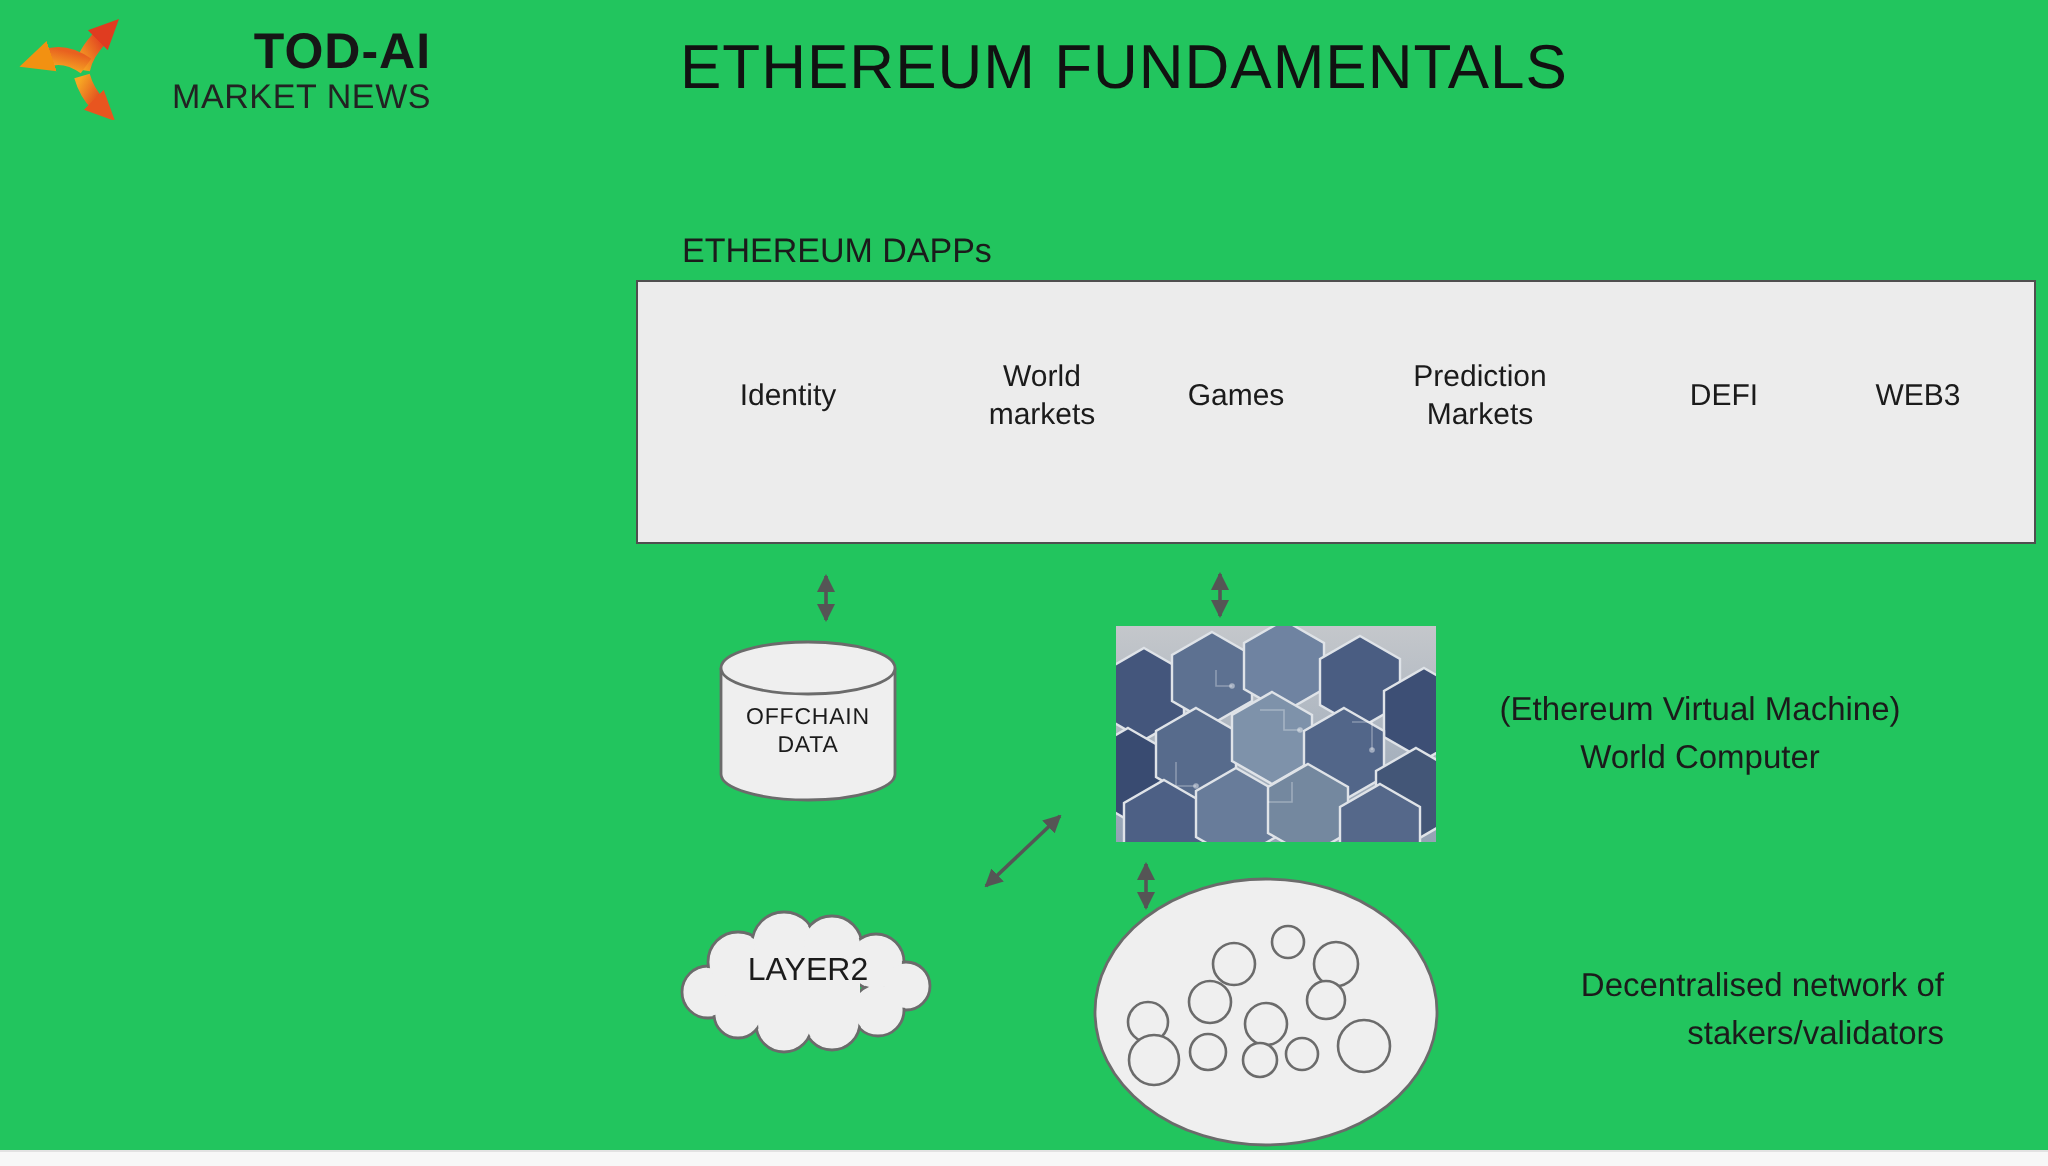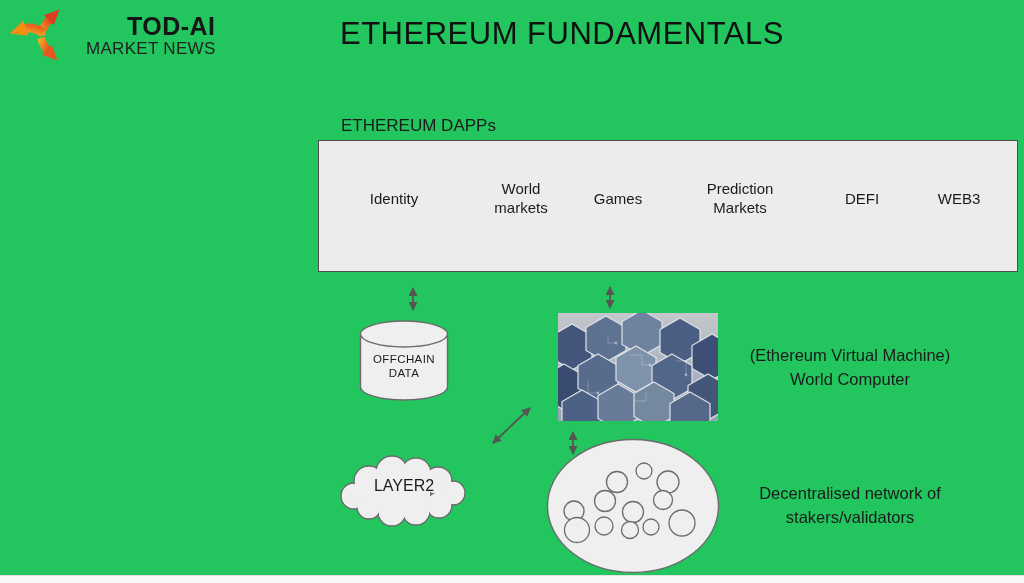--- a/index.html
+++ b/index.html
@@ -25,21 +25,21 @@
   .dapp-item.wrap{white-space:normal;}
   .dapp-i0{left:75px;} .dapp-i1{left:202px;width:70px;} .dapp-i2{left:299px;}
   .dapp-i3{left:421px;width:96px;} .dapp-i4{left:543px;} .dapp-i5{left:640px;}
 
   
   .offchain-text{position:absolute;left:360px;top:353px;width:88px;text-align:center;
                  font-size:11.5px;line-height:13.5px;letter-spacing:.4px;}
   .layer2-text{position:absolute;left:356px;top:477px;width:96px;text-align:center;font-size:16px;}
   .wc-label{position:absolute;left:728px;top:343px;width:244px;text-align:center;
             font-size:16.5px;line-height:24px;}
-  .val-label{position:absolute;left:728px;top:481px;width:244px;text-align:center;
+  .val-label{position:absolute;left:728px;top:481px;width:244px;text-align:right;
              font-size:16.5px;line-height:24px;}
 
   .abs{position:absolute;}
   .overlay{position:absolute;left:0;top:0;pointer-events:none;}
 
   .footer{position:absolute;left:0;bottom:0;width:100%;height:7px;background:#f7f7f7;
           border-top:1px solid #e2e2e2;box-sizing:content-box;}
 </style>
 </head>
 <body>

